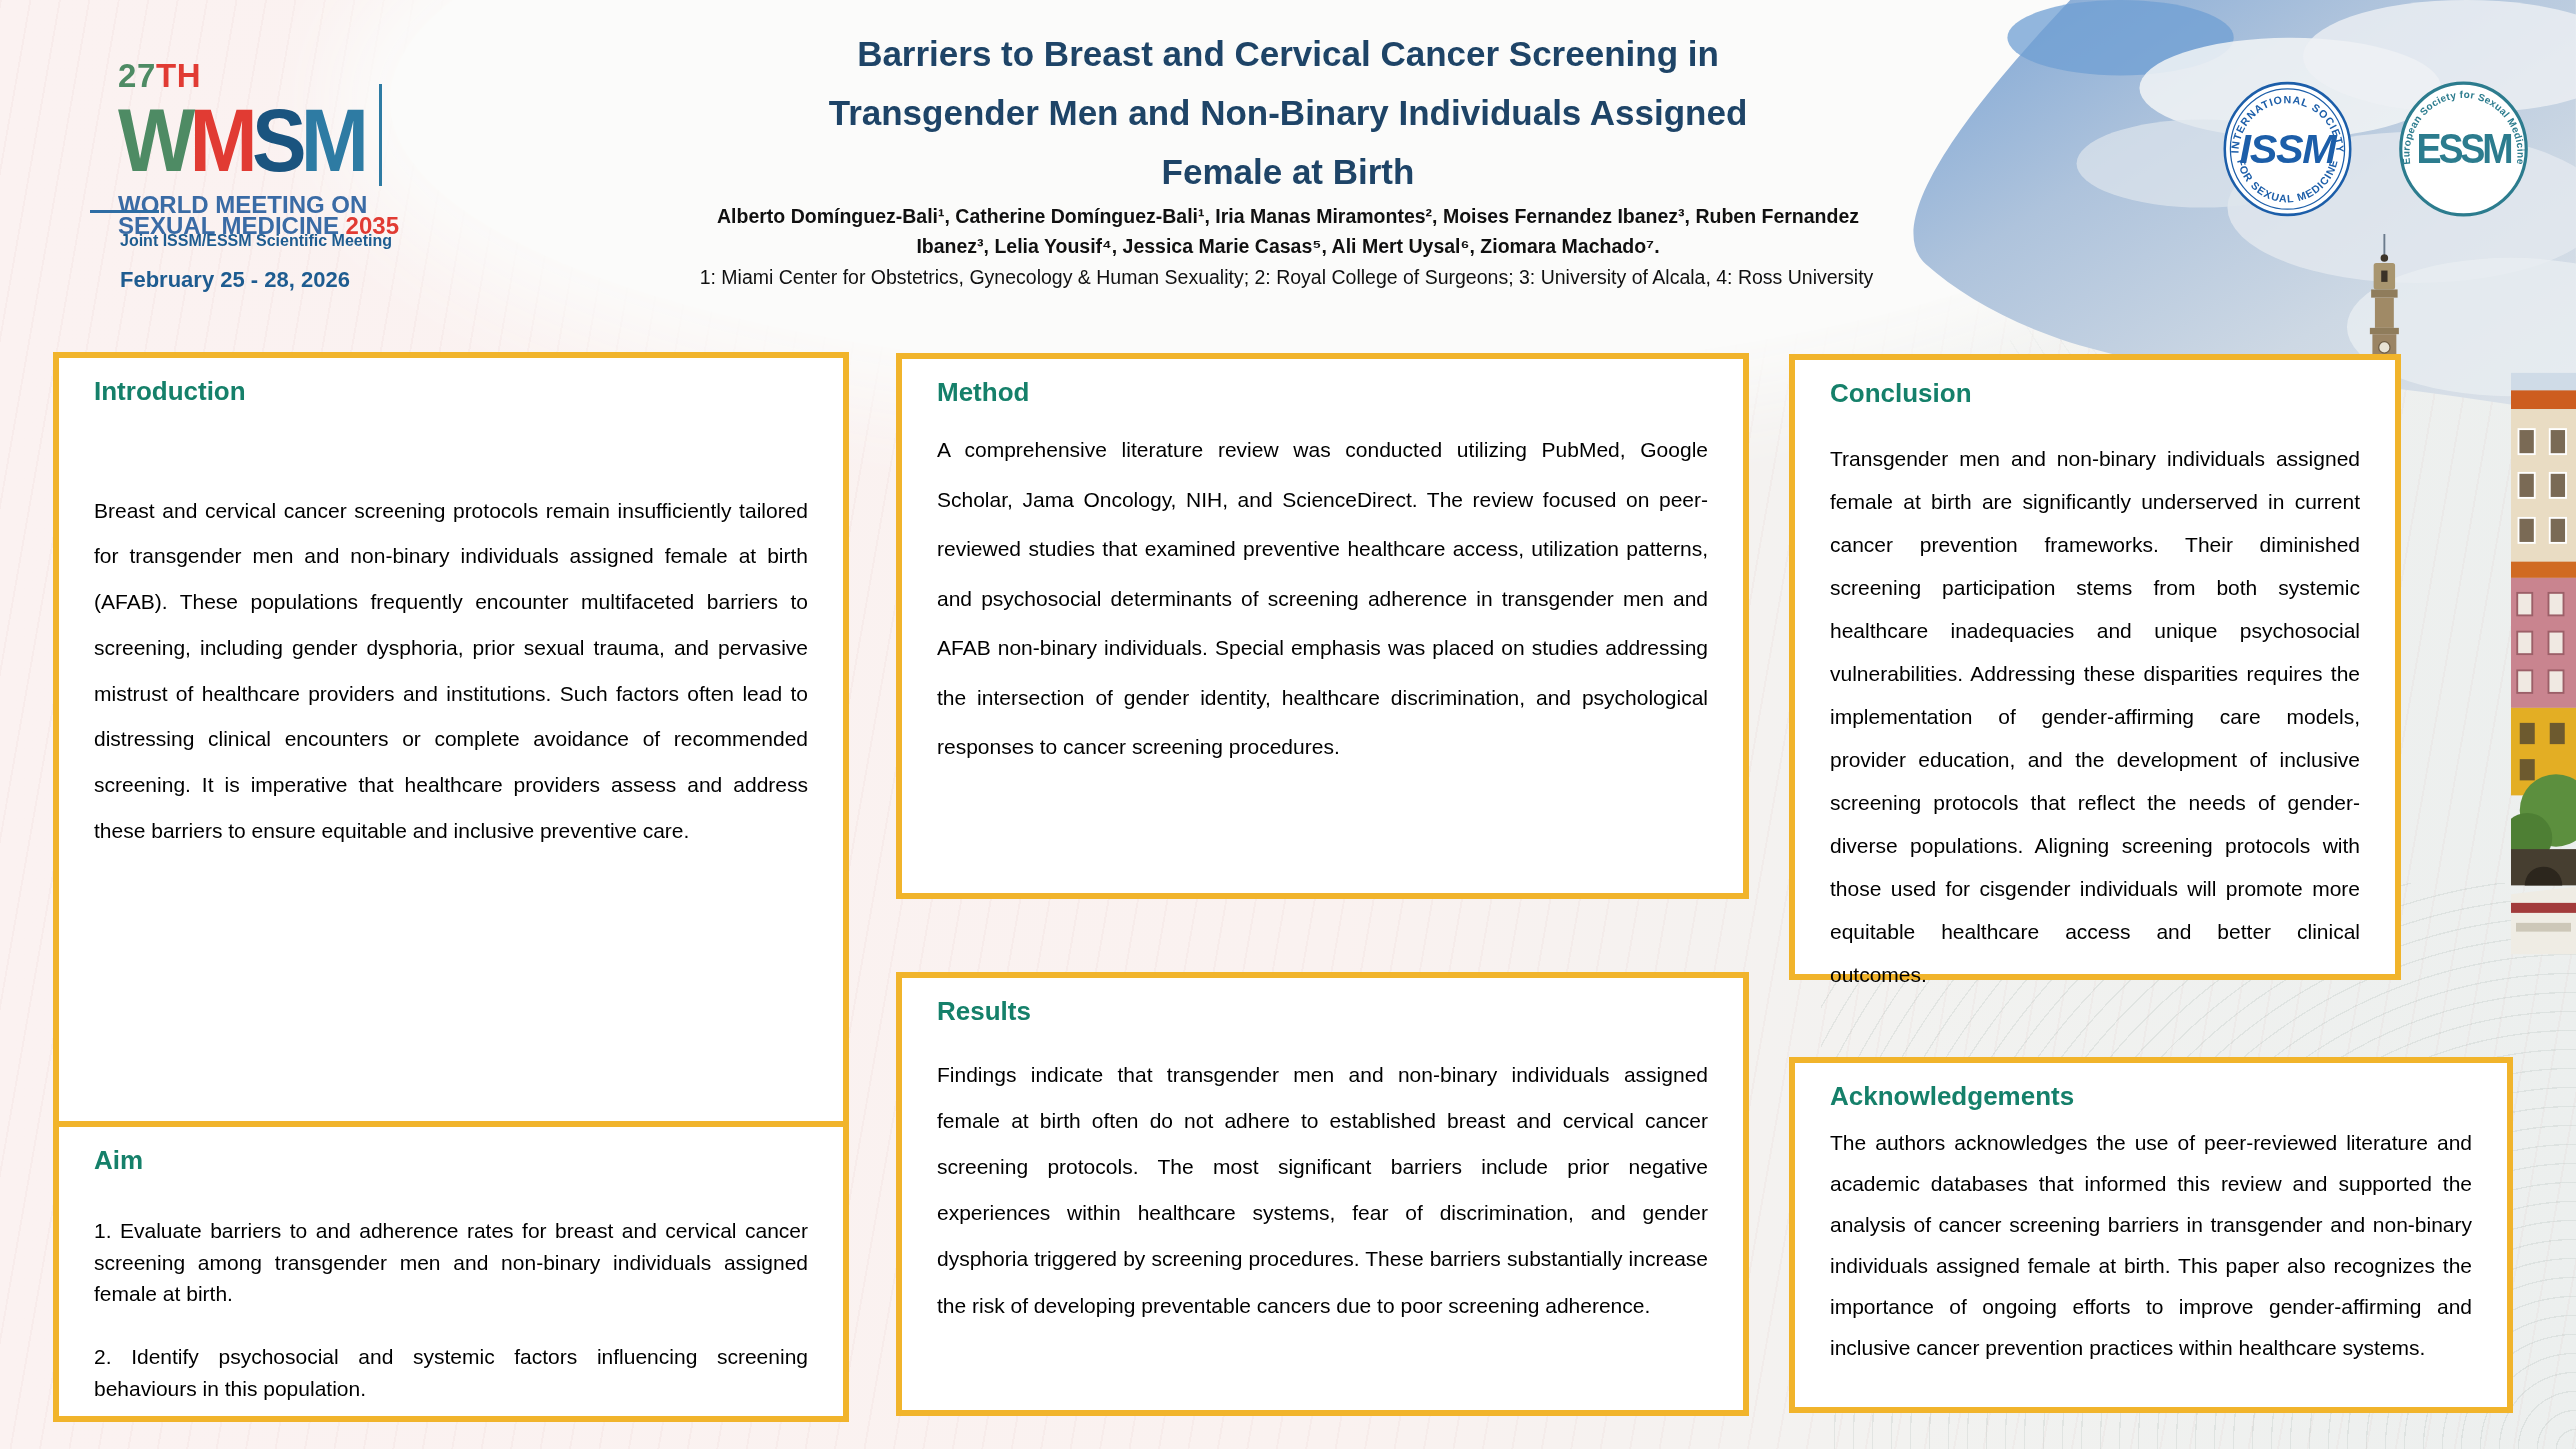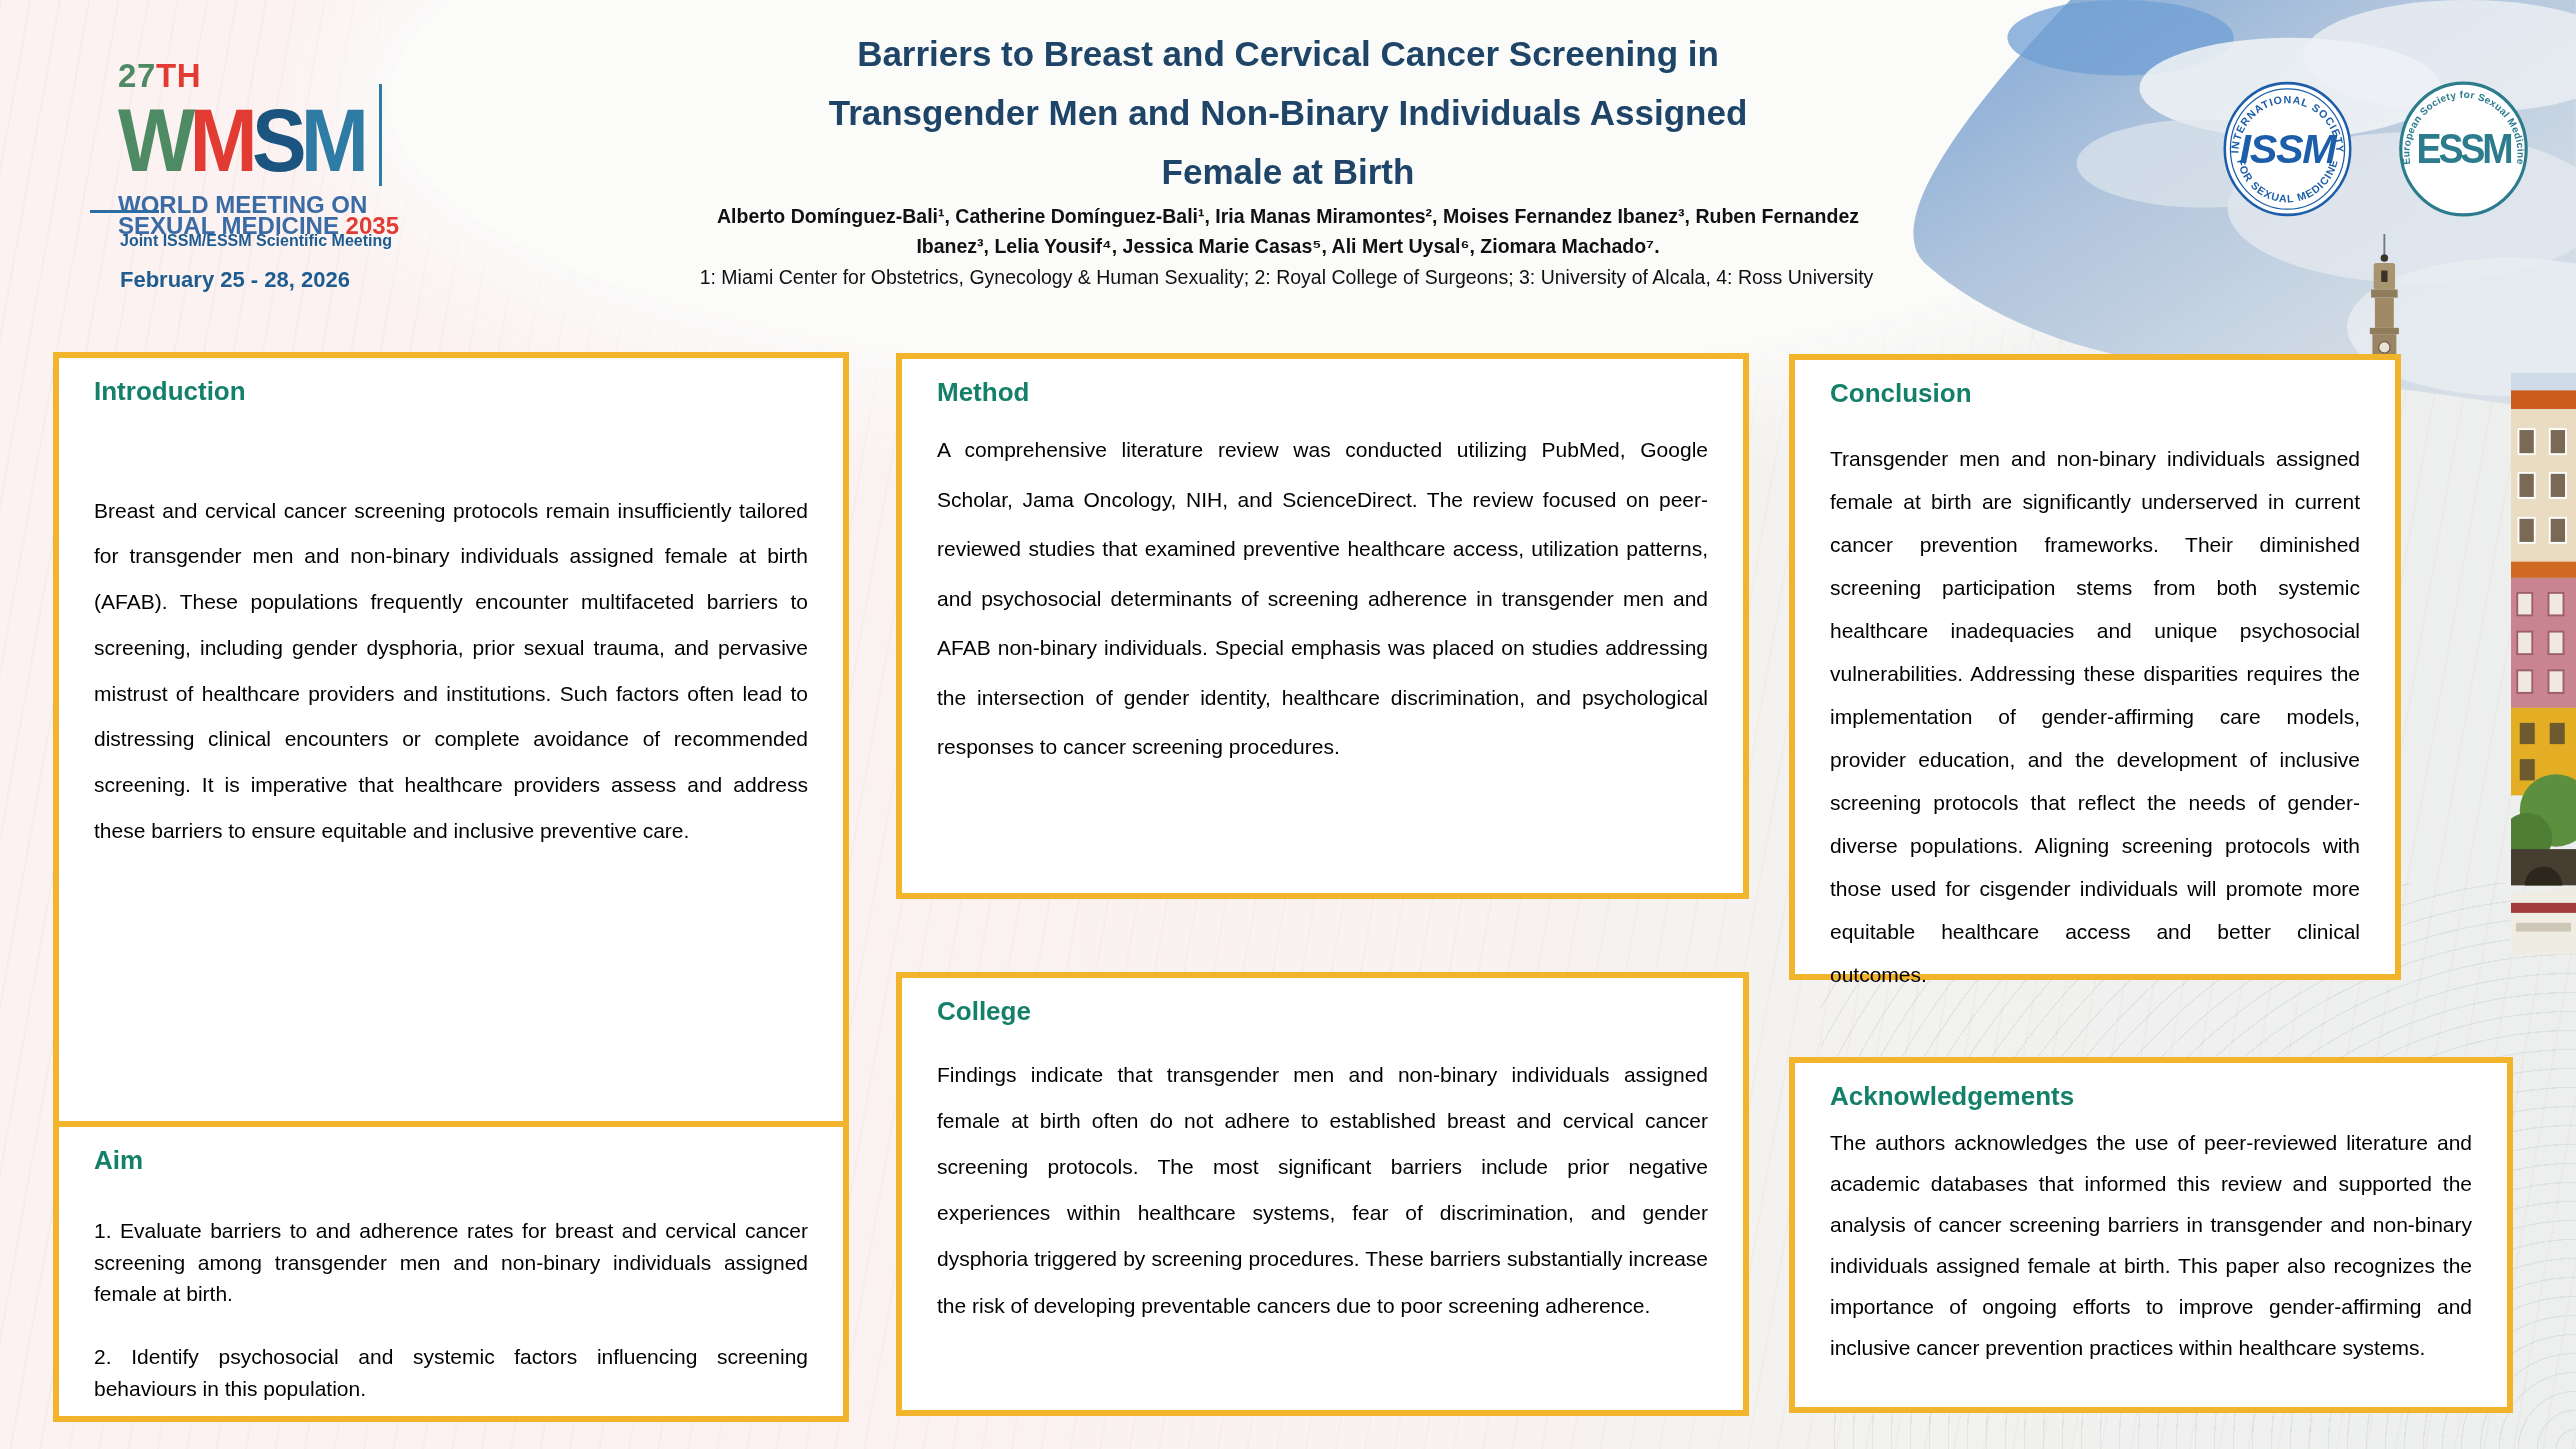--- a/index.html
+++ b/index.html
@@ -197,21 +197,21 @@
     <p class="sec-b">1. Evaluate barriers to and adherence rates for breast and cervical cancer screening among transgender men and non-binary individuals assigned female at birth.</p>
     <p class="sec-b">2. Identify psychosocial and systemic factors influencing screening behaviours in this population.</p>
   </section>
 
   <section class="box box-method">
     <h2 class="sec-h">Method</h2>
     <p class="sec-b">A comprehensive literature review was conducted utilizing PubMed, Google Scholar, Jama Oncology, NIH, and ScienceDirect. The review focused on peer-reviewed studies that examined preventive healthcare access, utilization patterns, and psychosocial determinants of screening adherence in transgender men and AFAB non-binary individuals. Special emphasis was placed on studies addressing the intersection of gender identity, healthcare discrimination, and psychological responses to cancer screening procedures.</p>
   </section>
 
   <section class="box box-results">
-    <h2 class="sec-h">College</h2>
+    <h2 class="sec-h">Results</h2>
     <p class="sec-b">Findings indicate that transgender men and non-binary individuals assigned female at birth often do not adhere to established breast and cervical cancer screening protocols. The most significant barriers include prior negative experiences within healthcare systems, fear of discrimination, and gender dysphoria triggered by screening procedures. These barriers substantially increase the risk of developing preventable cancers due to poor screening adherence.</p>
   </section>
 
   <section class="box box-conclusion">
     <h2 class="sec-h">Conclusion</h2>
     <p class="sec-b">Transgender men and non-binary individuals assigned female at birth are significantly underserved in current cancer prevention frameworks. Their diminished screening participation stems from both systemic healthcare inadequacies and unique psychosocial vulnerabilities. Addressing these disparities requires the implementation of gender-affirming care models, provider education, and the development of inclusive screening protocols that reflect the needs of gender-diverse populations. Aligning screening protocols with those used for cisgender individuals will promote more equitable healthcare access and better clinical outcomes.</p>
   </section>
 
   <section class="box box-ack">
     <h2 class="sec-h">Acknowledgements</h2>

